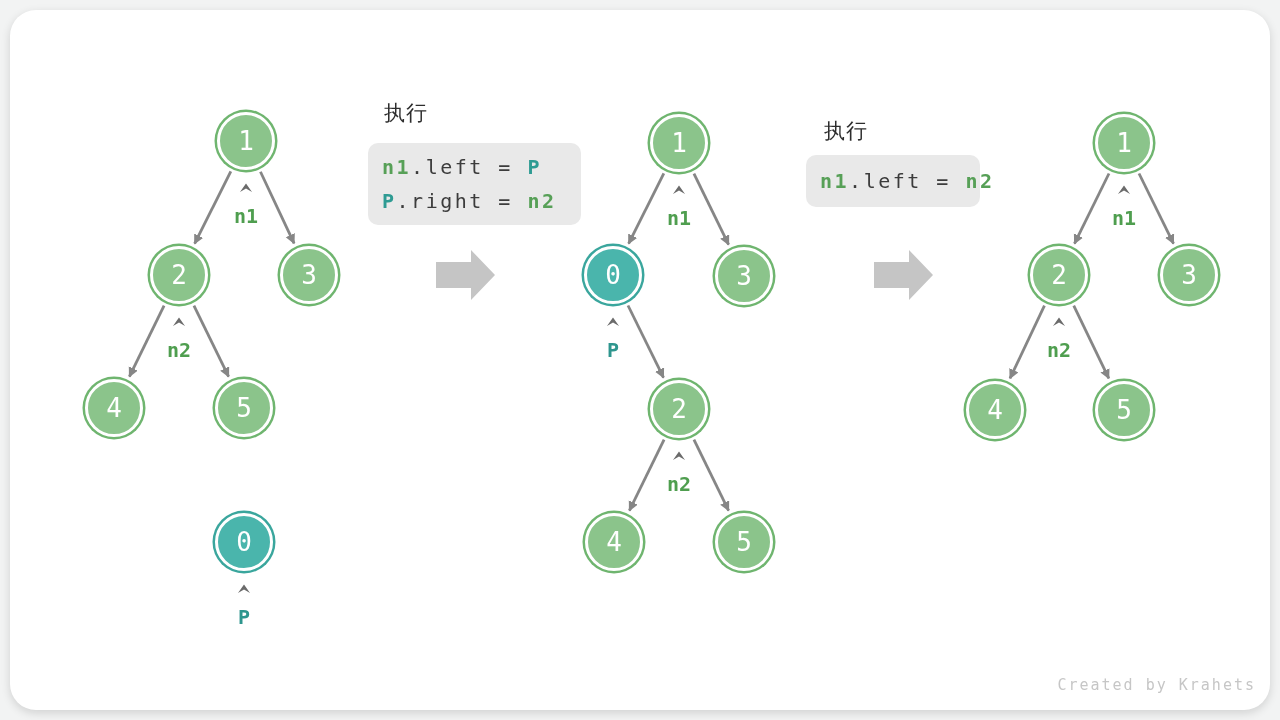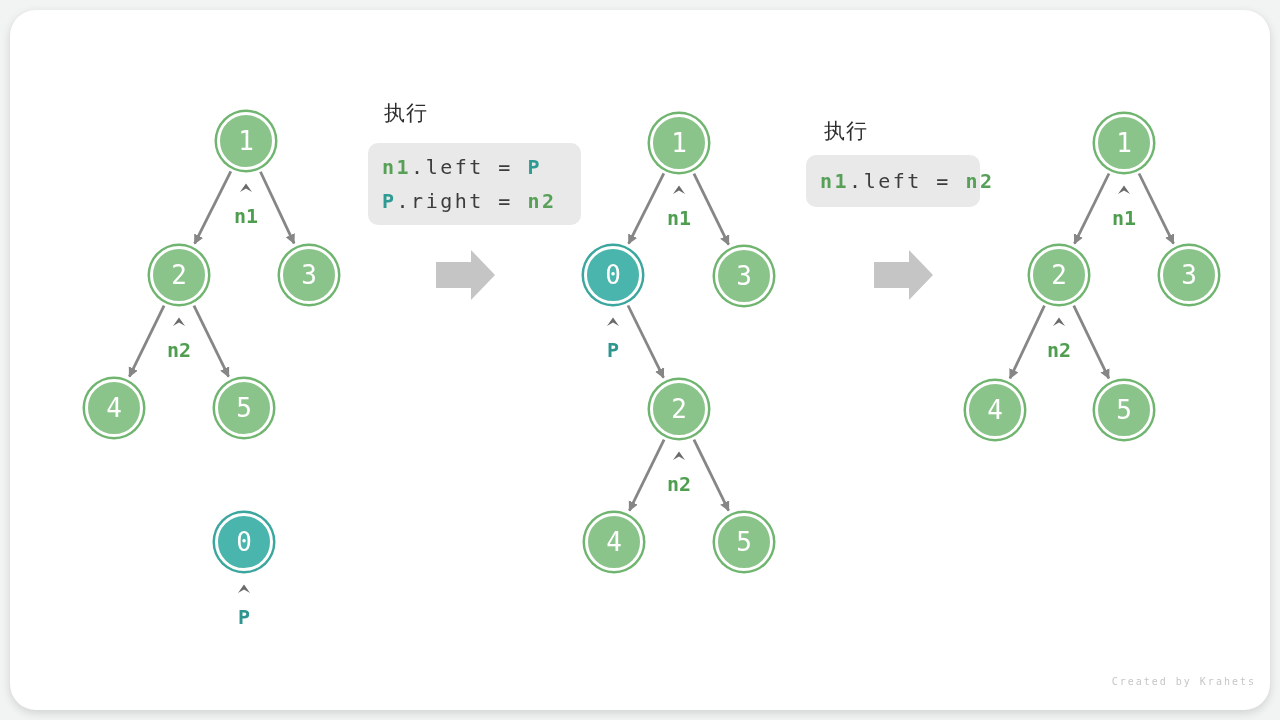--- a/index.html
+++ b/index.html
@@ -40,21 +40,21 @@
     display:flex;flex-direction:column;justify-content:center;
     padding:0 14px;box-sizing:border-box;
     font-family:"DejaVu Sans Mono", monospace;font-size:20px;letter-spacing:2.5px;
   }
   .code-line{height:34px;line-height:34px;white-space:pre;color:var(--code_text);}
   .tok-plain{color:var(--code_text);}
   .tok-green{color:var(--code_green);font-weight:bold;}
   .tok-teal{color:var(--code_teal);font-weight:bold;}
   .credit{
     position:absolute;right:40px;top:676px;
-    font-family:"DejaVu Sans Mono", monospace;font-size:10px;color:var(--credit_color);
+    font-family:"DejaVu Sans Mono", monospace;font-size:15px;color:var(--credit_color);
     letter-spacing:2px;
   }
 </style>
 </head>
 <body>
 
 <div class="card"></div>
 
 <div id="diagram">
   <svg id="edges-svg" width="1280" height="720">

